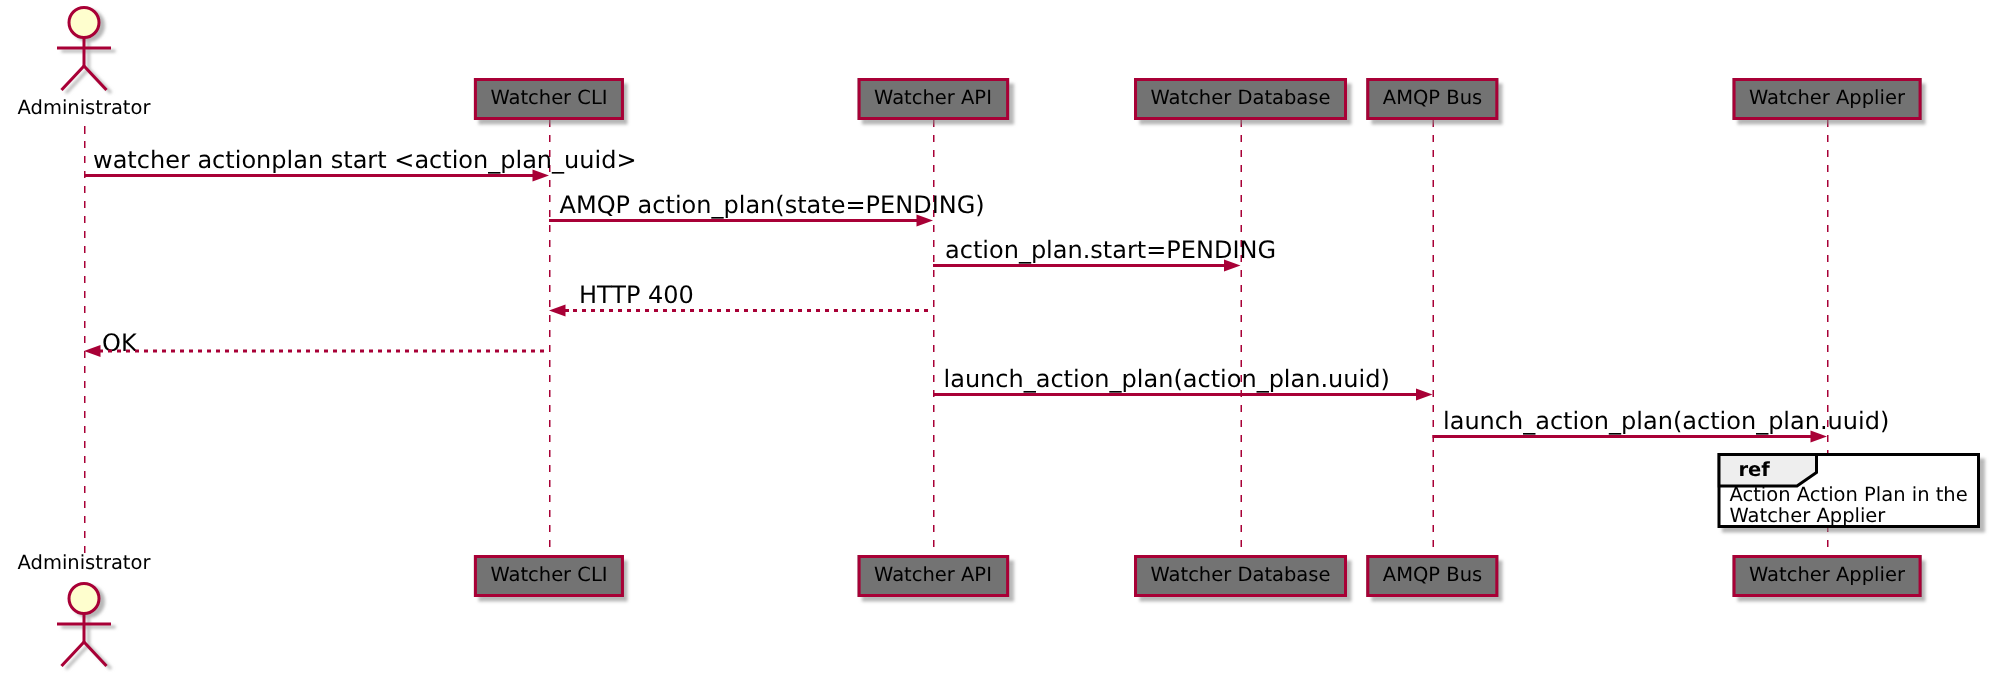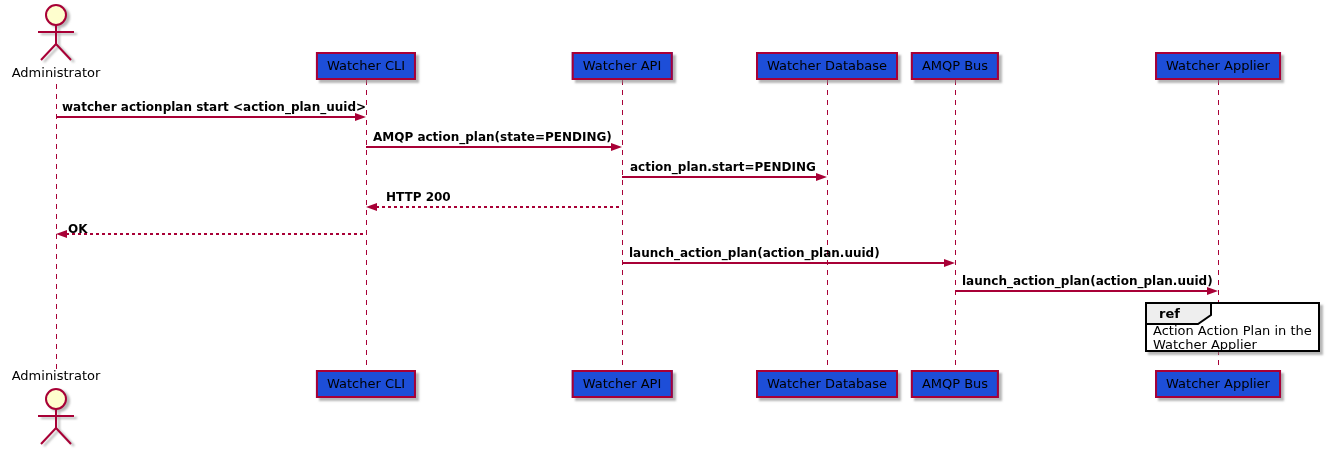--- a/index.html
+++ b/index.html
@@ -7,29 +7,29 @@
     position:relative;width:1330px;height:456px;background:#ffffff;
     font-family:"DejaVu Sans","Liberation Sans",sans-serif;color:#000;
     overflow:hidden;
   }
   .lifeline{
     position:absolute;width:1px;z-index:1;
     background:repeating-linear-gradient(180deg,#A80036 0 5px,transparent 5px 10px);
   }
   .pbox{
     position:absolute;transform:translateX(-50%);z-index:3;
-    background:#1d4ed8;border:2px solid #A80036;
+    background:#737373;border:2px solid #A80036;
     padding:4px 9px;font-size:13px;line-height:16px;white-space:nowrap;
     box-shadow:3px 3px 2px rgba(135,135,135,0.6);
   }
   .actor-svg{position:absolute;transform:translateX(-50%);z-index:3;
     filter:drop-shadow(3px 2px 1px rgba(135,135,135,0.6));}
   .actor-label{position:absolute;transform:translateX(-50%);z-index:3;
     font-size:13px;line-height:14px;white-space:nowrap;}
-  .msg-label{position:absolute;z-index:2;font-size:12px;line-height:14px;white-space:nowrap;font-weight:bold;}
+  .msg-label{position:absolute;z-index:2;font-size:16px;line-height:14px;white-space:nowrap;}
   .mline{position:absolute;height:2px;z-index:2;}
   .mline.solid{background:#A80036;}
   .mline.dashed{background:repeating-linear-gradient(90deg,#A80036 0 3px,transparent 3px 6px);}
   .ah{position:absolute;width:0;height:0;z-index:2;
     border-top:4px solid transparent;border-bottom:4px solid transparent;}
   .ah.right{border-left:11px solid #A80036;}
   .ah.left{border-right:11px solid #A80036;}
   .ref-box{
     position:absolute;left:1145px;top:302px;width:171px;height:46px;z-index:4;
     background:#ffffff;border:2px solid #000000;
@@ -73,21 +73,21 @@
   <div class="ah right" style="left:355px;top:113px"></div>
 
   <div class="msg-label" style="left:373px;top:130px">AMQP action_plan(state=PENDING)</div>
   <div class="mline solid" style="left:366px;top:146px;width:246px"></div>
   <div class="ah right" style="left:611px;top:143px"></div>
 
   <div class="msg-label" style="left:630px;top:160px">action_plan.start=PENDING</div>
   <div class="mline solid" style="left:622px;top:176px;width:195px"></div>
   <div class="ah right" style="left:816px;top:173px"></div>
 
-  <div class="msg-label" style="left:386px;top:190px">HTTP 200</div>
+  <div class="msg-label" style="left:386px;top:190px">HTTP 400</div>
   <div class="mline dashed" style="left:376px;top:206px;width:246px"></div>
   <div class="ah left" style="left:366px;top:203px"></div>
 
   <div class="msg-label" style="left:68px;top:222px">OK</div>
   <div class="mline dashed" style="left:66px;top:233px;width:300px"></div>
   <div class="ah left" style="left:56px;top:230px"></div>
 
   <div class="msg-label" style="left:629px;top:246px">launch_action_plan(action_plan.uuid)</div>
   <div class="mline solid" style="left:622px;top:262px;width:323px"></div>
   <div class="ah right" style="left:944px;top:259px"></div>

